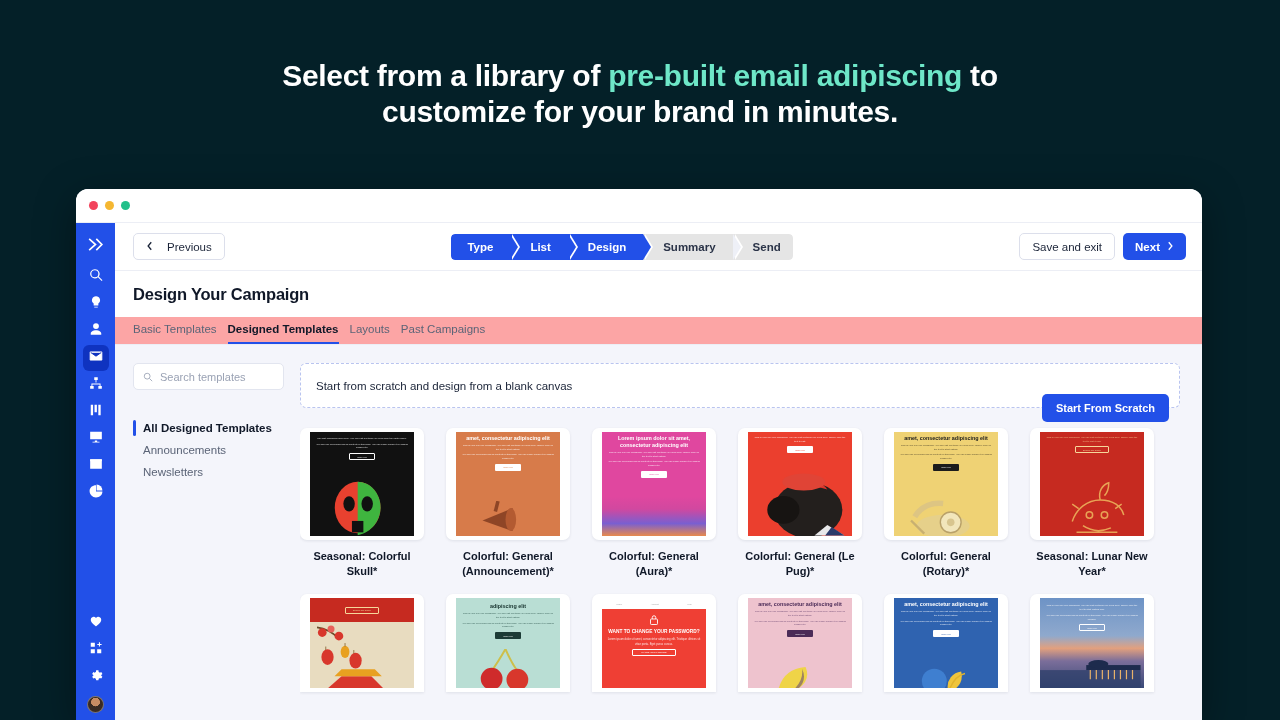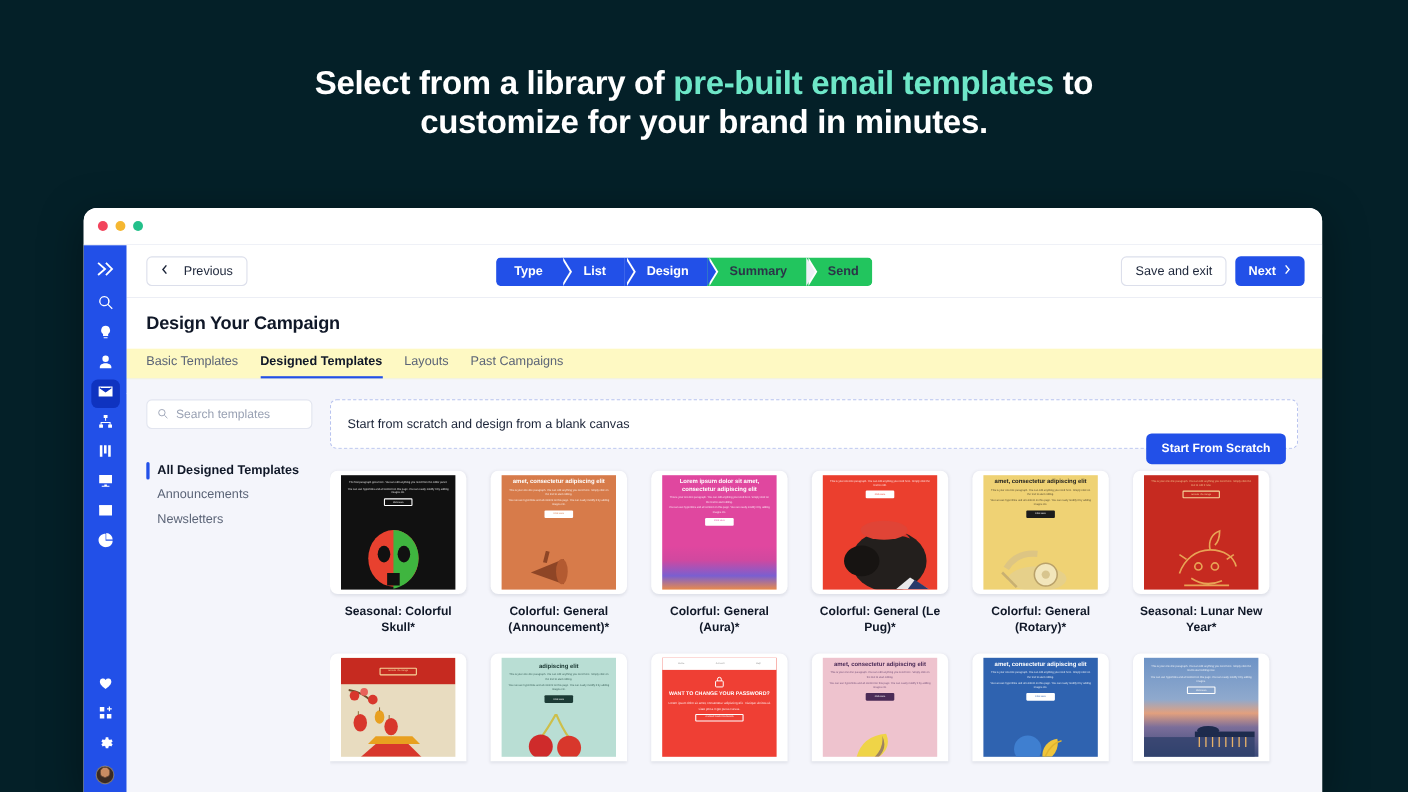--- a/index.html
+++ b/index.html
@@ -144,21 +144,21 @@
     position:relative;
     height:26px;
     display:flex; align-items:center;
     padding:0 17px 0 20px;
     font-size:11.5px; font-weight:bold;
     cursor:pointer;
   }
   .step:first-child { padding-left:16px; border-radius:4px 0 0 4px; }
   .step:last-child { padding-right:12px; border-radius:0 4px 4px 0; }
   .step.done { background:#2250e8; color:#ffffff; }
-  .step.todo { background:#22c55e; color:#2b3448; }
+  .step.todo { background:#e5e5e5; color:#2b3448; }
   .step.done::after{
     content:"";
     position:absolute; right:-8px; top:0;
     width:0;height:0; z-index:2;
     border-top:13px solid transparent;
     border-bottom:13px solid transparent;
     border-left:8px solid #2250e8;
   }
   .step.done::before{
     content:"";
@@ -196,21 +196,21 @@
   .btn-next {
     height:27px; padding:0 12px;
     background:#2250e8; color:#fff; border:none; font-weight:bold;
     display:flex; align-items:center; gap:6px;
   }
   .btn-next svg { stroke:#ffffff; }
 
   .headrow { padding:14px 18px 0 18px; background:#fff; }
   .page-title { font-size:16.5px; font-weight:bold; color:#101828; letter-spacing:-0.2px; }
 
-  .tabs { display:flex; gap:20px; padding:0 18px; background:#fef9c3; border-bottom:1px solid #eceef5; margin-top:13px; }
+  .tabs { display:flex; gap:11px; padding:0 18px; background:#fca5a5; border-bottom:1px solid #eceef5; margin-top:13px; }
   .tab {
     font-size:11.5px; color:#5b6477;
     padding:6px 0 7px 0;
     border-bottom:2px solid transparent;
     cursor:pointer; white-space:nowrap;
   }
   .tab.active { color:#101828; font-weight:bold; border-bottom-color:#2250e8; }
 
   .body { flex:1; display:flex; min-height:0; background:#f4f5fb; }
 
@@ -283,21 +283,21 @@
   .mb {
     margin:3px auto 0; width:26px; height:7px; border-radius:1px;
     font-size:2.1px; display:flex; align-items:center; justify-content:center;
   }
   .photo { position:absolute; left:0; right:0; bottom:0; }
 </style>
 </head>
 <body>
 
 <div class="headline">
-  <span>Select from a library of </span><span class="hl-accent">pre-built email templates</span><span> to</span>
+  <span>Select from a library of </span><span class="hl-accent">pre-built email adipiscing</span><span> to</span>
   <span class="headline-line2">customize for your brand in minutes.</span>
 </div>
 
 <div class="window">
 
   <div class="titlebar">
     <span class="dot dot-red"></span>
     <span class="dot dot-yellow"></span>
     <span class="dot dot-green"></span>
   </div>

